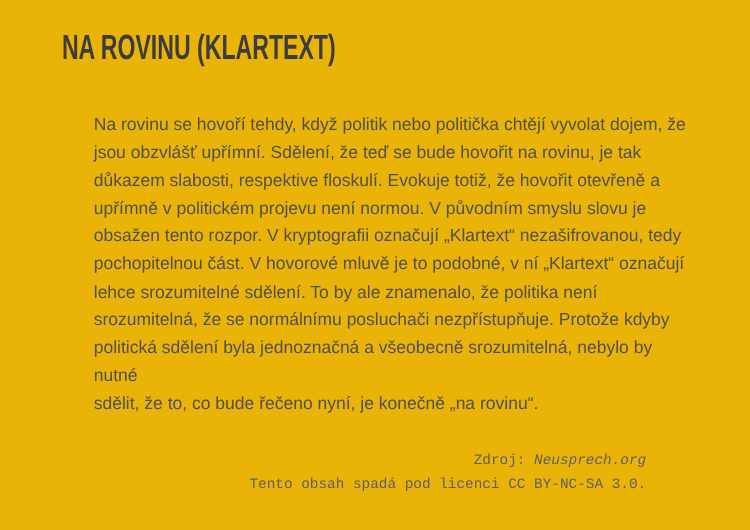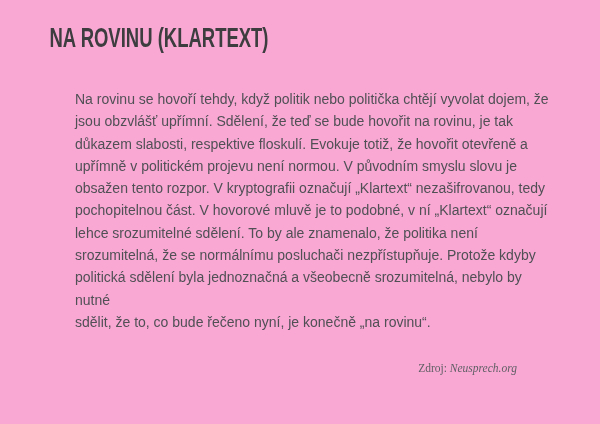--- a/index.html
+++ b/index.html
@@ -9,21 +9,21 @@
   body {
     width: 600px;
     height: 424px;
     background: #e4e4e6;
     overflow: hidden;
   }
   .card {
     position: relative;
     width: 600px;
     height: 424px;
-    background: #f9a8d4;
+    background: #eab308;
     box-sizing: border-box;
   }
   .title {
     margin: 0;
     padding: 24px 0 0 75px;
     font-family: "Liberation Sans", sans-serif;
     font-weight: 700;
     font-size: 28px;
     line-height: 1;
     color: #3d3d3f;
@@ -36,21 +36,21 @@
     margin: 36px 40px 0 75px;
     font-family: Liberation Sans, sans-serif;
     font-size: 14px;
     line-height: 22.3px;
     color: #505055;
     white-space: pre-line;
   }
   .footer {
     margin: 26px 83px 0 75px;
     text-align: right;
-    font-family: Liberation Serif, serif;
+    font-family: Liberation Mono, monospace;
     font-size: 11.5px;
     line-height: 19px;
     color: #5f5f64;
   }
   .footer .italic {
     font-style: italic;
   }
 </style>
 </head>
 <body>
@@ -67,14 +67,15 @@
 lehce srozumitelné sdělení. To by ale znamenalo, že politika není
 srozumitelná, že se normálnímu posluchači nezpřístupňuje. Protože kdyby
 politická sdělení byla jednoznačná a všeobecně srozumitelná, nebylo by nutné
 sdělit, že to, co bude řečeno nyní, je konečně „na rovinu“.</p>
 
   <div class="footer">
     <div>
       <span>Zdroj:</span>
       <span class="italic">Neusprech.org</span>
     </div>
+    <div>Tento obsah spadá pod licenci CC BY-NC-SA 3.0.</div>
   </div>
 </div>
 
 </body></html>

